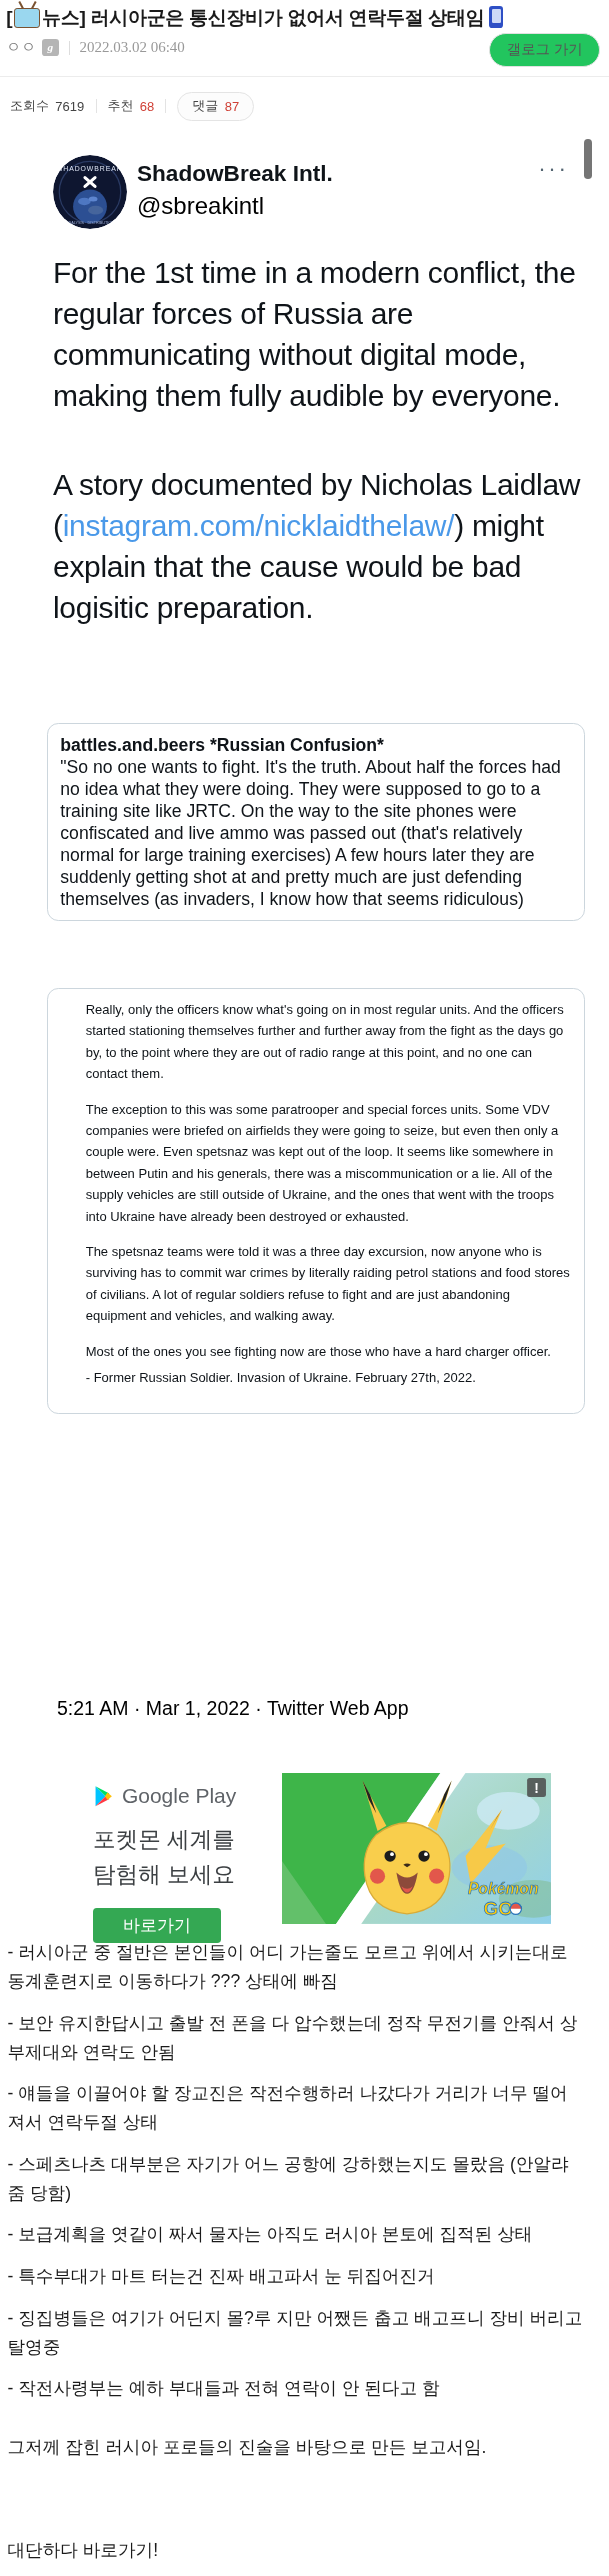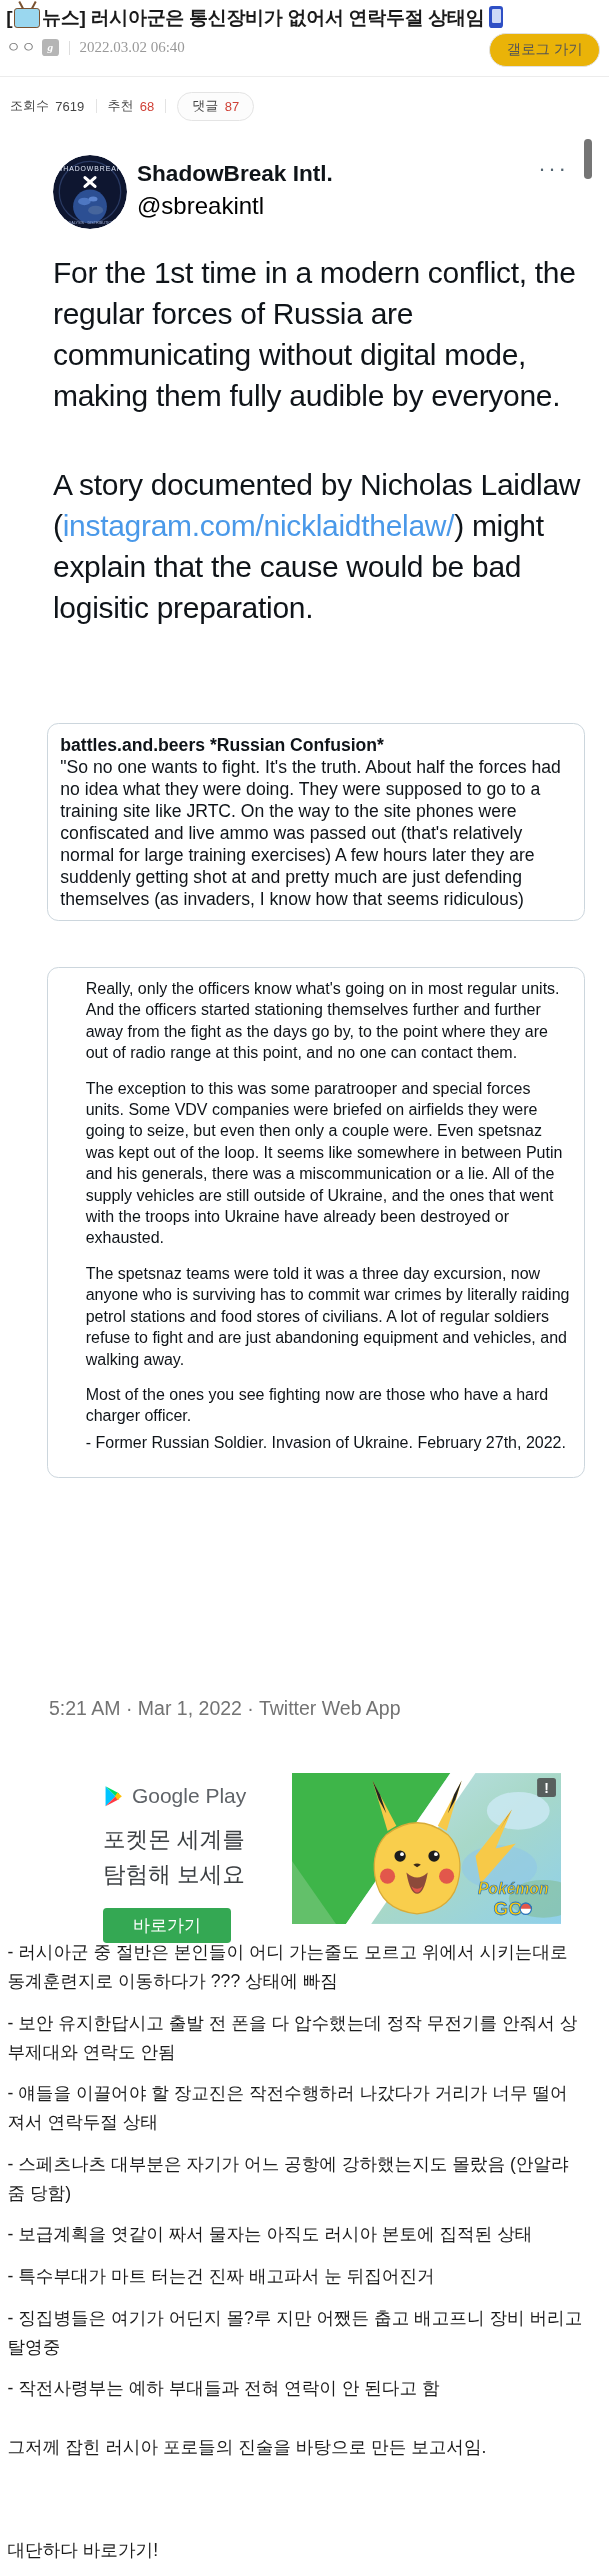--- a/index.html
+++ b/index.html
@@ -17,21 +17,21 @@
               vertical-align:-3.8px;margin-left:5px;position:relative;}
   .icon-phone::before{content:"";position:absolute;left:2.5px;top:3.1px;right:2.5px;bottom:5px;background:#cdd9f7;border-radius:1.3px;}
 
   .meta{position:absolute;left:6px;top:38px;display:flex;align-items:center;gap:6.3px;
         font-size:15px;color:#777;font-family:Liberation Serif, serif;}
   .icon-gallog{display:inline-block;width:16.3px;height:16.3px;background:#b5b5b5;border-radius:3.1px;
                color:#fff;font-size:11.3px;font-weight:700;text-align:center;line-height:16.3px;font-style:italic;}
   .meta .sep{width:0.6px;height:14px;background:#ddd;margin:0 3.8px;}
   .meta .date{color:#999;}
   .gallog-btn{position:absolute;right:10px;top:33px;padding:6.3px 16.3px;border:0.6px solid #e1e1e1;
-              border-radius:17.6px;background:#eab308;color:#555;font-size:14.4px;}
+              border-radius:17.6px;background:#22c55e;color:#555;font-size:14.4px;}
 
   .hr1{position:absolute;left:0;top:76px;width:610px;height:0.6px;background:#ececec;}
 
   .stats{position:absolute;left:10px;top:92px;display:flex;align-items:center;font-size:13px;color:#444;}
   .stats .num{margin-left:6.3px;}
   .vline{width:0.6px;height:14px;background:#e3e3e3;margin:0 11.3px;}
   .comments-pill{display:flex;align-items:center;gap:6.3px;border:0.6px solid #e4e4e4;background:#fcfcfc;
                  border-radius:628px;padding:4.4px 14px;}
   .red{color:#d04036;}
 
@@ -44,29 +44,29 @@
   .tw-menu{position:absolute;right:22.6px;top:5px;font-size:22.6px;color:#536471;letter-spacing:2.5px;}
   .tw-body{padding-top:101px;font-size:30px;line-height:41px;color:#0f1419;letter-spacing:-0.3px;}
   .tw-body p{margin:0 0 48px;}
   .link{color:#4a99e9;cursor:pointer;}
   .mention{color:#8ec2e0;cursor:pointer;}
 
   .card{position:absolute;left:-6.3px;width:538px;border:1.3px solid #ccd6dd;border-radius:11.3px;
         padding:10px 12.6px;color:#0f1419;box-sizing:border-box;background:#fff;}
   .card1{top:572px;font-size:17.6px;line-height:22px;}
   .card1 .hdr{font-weight:700;}
-  .card2{top:816px;font-size:16px;line-height:21.4px;padding-left:38px;}
+  .card2{top:837px;font-size:13px;line-height:21.4px;padding-left:38px;}
   .card2 p{margin:0 0 14px;}
   .highlight{border:2.5px solid #e0241b;margin:2.5px -7.5px 5px;padding:0.6px 6.3px;}
   .attrib{margin-top:0;}
 
-  .timestamp{position:absolute;left:49px;top:1697px;font-size:19.5px;color:#737373;}
-
-  
-  .ad{position:absolute;left:16px;top:1770px;width:572px;height:158px;}
+  .timestamp{position:absolute;left:57px;top:1697px;font-size:19.5px;color:#000000;}
+
+  
+  .ad{position:absolute;left:6px;top:1770px;width:572px;height:158px;}
   .ad-left{position:absolute;left:87px;top:14px;width:176px;}
   .gp-row{display:flex;align-items:center;gap:7.5px;font-size:21px;color:#5f6368;font-weight:500;}
   .ad-h{font-size:22.6px;color:#3c4043;line-height:35px;margin-top:14px;}
   .ad-cta{margin-top:16.3px;width:128px;height:35px;background:#34a853;color:#fff;font-size:17px;
           border-radius:3.8px;display:flex;align-items:center;justify-content:center;cursor:pointer;}
   .ad-img{position:absolute;left:276px;top:2.5px;width:269px;height:151px;cursor:pointer;}
 
   
   .ko{position:absolute;left:7.5px;top:1938px;width:577px;font-size:17.6px;line-height:29px;color:#1b1b1b;}
   .ko p{margin:0 0 12.6px;}

